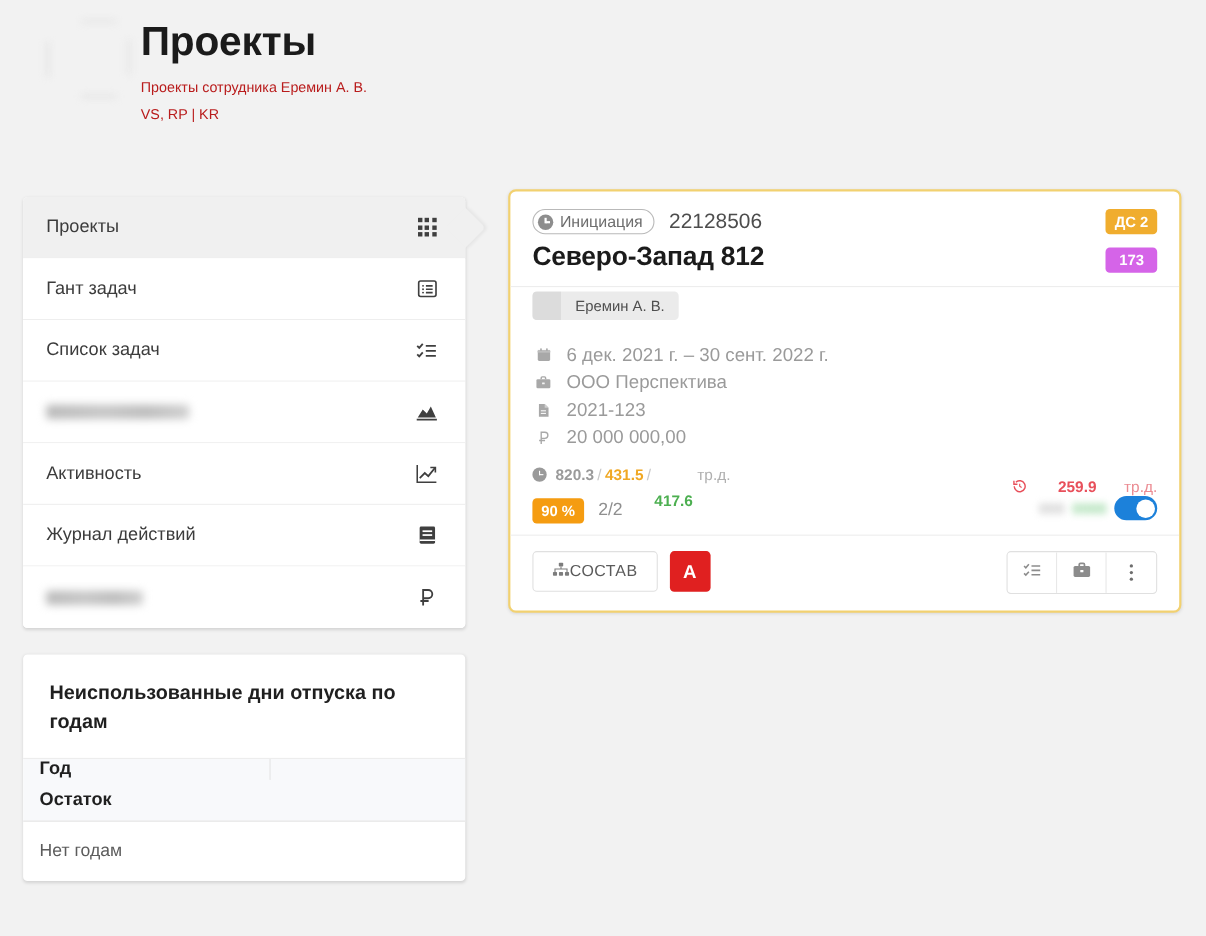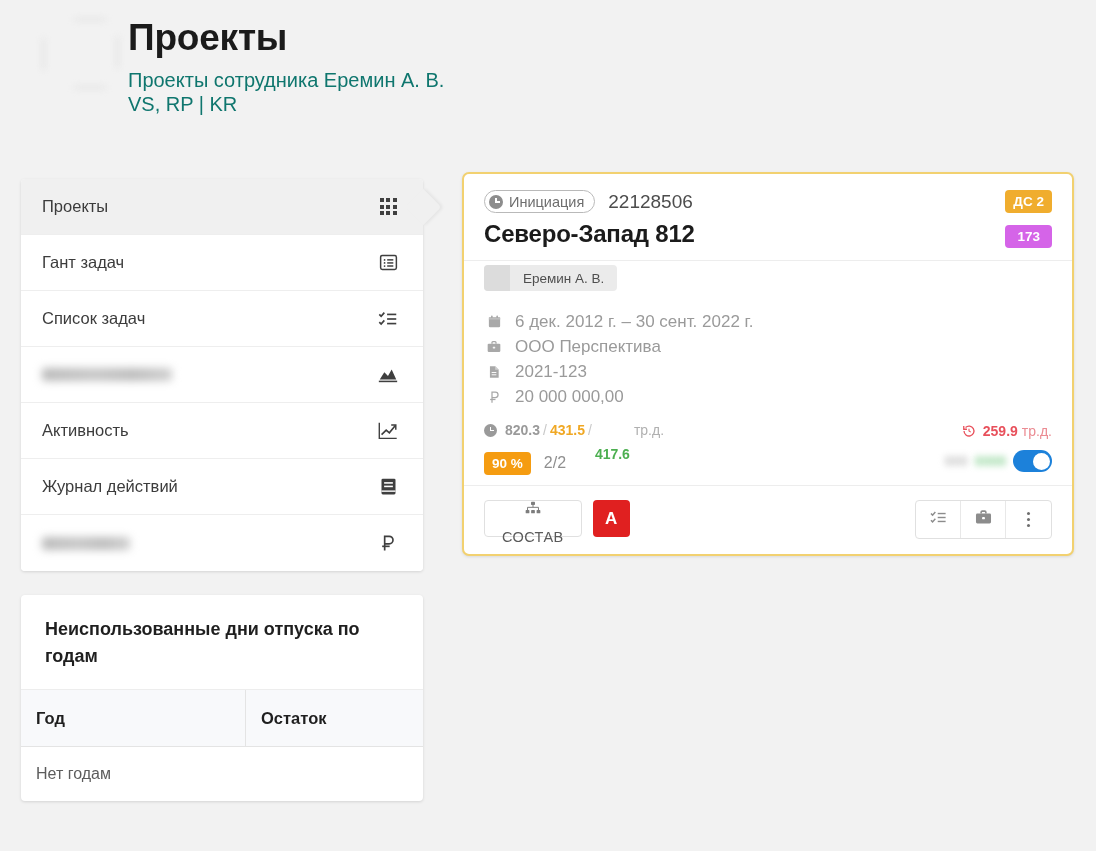--- a/index.html
+++ b/index.html
@@ -41,23 +41,23 @@
     position: absolute;
     left: 128px; top: 17px;
     font-size: 37px;
     font-weight: bold;
     color: #1b1b1b;
     letter-spacing: -0.2px;
   }
   #page-subtitle {
     position: absolute;
     left: 128px; top: 68px;
-    font-size: 20px;
+    font-size: 13px;
     line-height: 24px;
-    color: #0f766e;
+    color: #b91c1c;
     white-space: pre-line;
   }
 
   
   #sidebar-card {
     position: absolute;
     left: 21px; top: 179px;
     width: 402px;
     background: #ffffff;
     border-radius: 4px;
@@ -129,20 +129,21 @@
     font-weight: bold;
     line-height: 27px;
     color: #1f1f1f;
   }
   #vacation-head-row {
     display: flex;
     border-top: 1px solid #ededed;
     border-bottom: 1px solid #e4e4e4;
     background: #f8f9fb;
     height: 58px;
+    flex-direction: column;
   }
   #vacation-head-row .vh {
     display: flex; align-items: center;
     font-size: 16.5px;
     font-weight: bold;
     color: #1f1f1f;
     padding-left: 15px;
   }
   #vacation-head-row .vh:first-child { width: 225px; border-right: 1px solid #e4e4e4; }
   #vacation-head-row .vh:last-child  { flex: 1; }
@@ -257,24 +258,25 @@
   .small-clock::before { left: 5.8px; top: 3px; width: 1.4px; height: 4.3px; }
   .small-clock::after  { left: 6.2px; top: 6px; width: 3.6px; height: 1.4px; }
 
   .h-total { color: #9a9a9a; font-weight: bold; }
   .h-sep   { color: #c8c8c8; margin: 0 3px; }
   .h-plan  { color: #f0a824; font-weight: bold; }
   .h-fact  { color: #4caf50; font-weight: bold; margin-top: 47px; }
   .h-unit  { color: #b0b0b0; margin-left: 4px; font-weight: normal; }
 
   #overdue {
-    position: absolute; right: 0; top: 4px;
+    position: absolute; right: 0; top: 14px;
     display: flex; align-items: center;
     font-size: 14px; font-weight: bold;
     color: #e8505b;
+    gap: 21px;
   }
   .revert-ico {
     width: 14px; height: 14px; margin-right: 7px;
     display: flex; align-items: center; justify-content: center;
     color: #e8505b;
   }
   #overdue .h-unit { color: #eb8b92; }
 
   #progress-row {
     display: flex; align-items: center;
@@ -317,29 +319,28 @@
   }
 
   #card-footer {
     border-top: 1px solid #ededed;
     padding: 14px 20px 17px 20px;
     display: flex; align-items: center;
     position: relative;
   }
   #btn-compose {
     height: 37px; padding: 0 17px;
-    display: inline-flex; align-items: center; gap: 11px;
+    display: inline-flex; align-items: center; 
     background: #fff;
     border: 1px solid #e0e0e0;
     border-radius: 4px;
     font-size: 14.5px;
     color: #5a5a5a;
     cursor: pointer;
     letter-spacing: 0.4px;
-    flex-direction: column;
   }
   #btn-letter-a {
     margin-left: 11px;
     width: 37px; height: 37px;
     background: #e02020;
     border-radius: 4px;
     display: flex; align-items: center; justify-content: center;
     color: #fff; font-size: 17px; font-weight: bold;
     cursor: pointer;
   }
@@ -512,21 +513,21 @@
 
       <div class="meta-row">
         <span class="meta-ico">
           <svg width="15" height="15" viewBox="0 0 24 24">
             <rect x="3" y="5" width="18" height="16" rx="2" fill="#a8a8a8"></rect>
             <rect x="3" y="5" width="18" height="4" fill="#bdbdbd"></rect>
             <rect x="6.5" y="2.5" width="2.4" height="4" rx="1" fill="#a8a8a8"></rect>
             <rect x="15.1" y="2.5" width="2.4" height="4" rx="1" fill="#a8a8a8"></rect>
           </svg>
         </span>
-        <span>6 дек. 2012 г. – 30 сент. 2022 г.</span>
+        <span>6 дек. 2021 г. – 30 сент. 2022 г.</span>
       </div>
 
       <div class="meta-row">
         <span class="meta-ico">
           <svg width="16" height="16" viewBox="0 0 24 24">
             <rect x="2.5" y="7" width="19" height="12.5" rx="1.8" fill="#a8a8a8"></rect>
             <path d="M9 7 V5.3 a1.4 1.4 0 0 1 1.4-1.4 h3.2 A1.4 1.4 0 0 1 15 5.3 V7" fill="none" stroke="#a8a8a8" stroke-width="2"></path>
             <rect x="10.2" y="11.5" width="3.6" height="2.6" rx="0.6" fill="#f4f4f4"></rect>
           </svg>
         </span>

